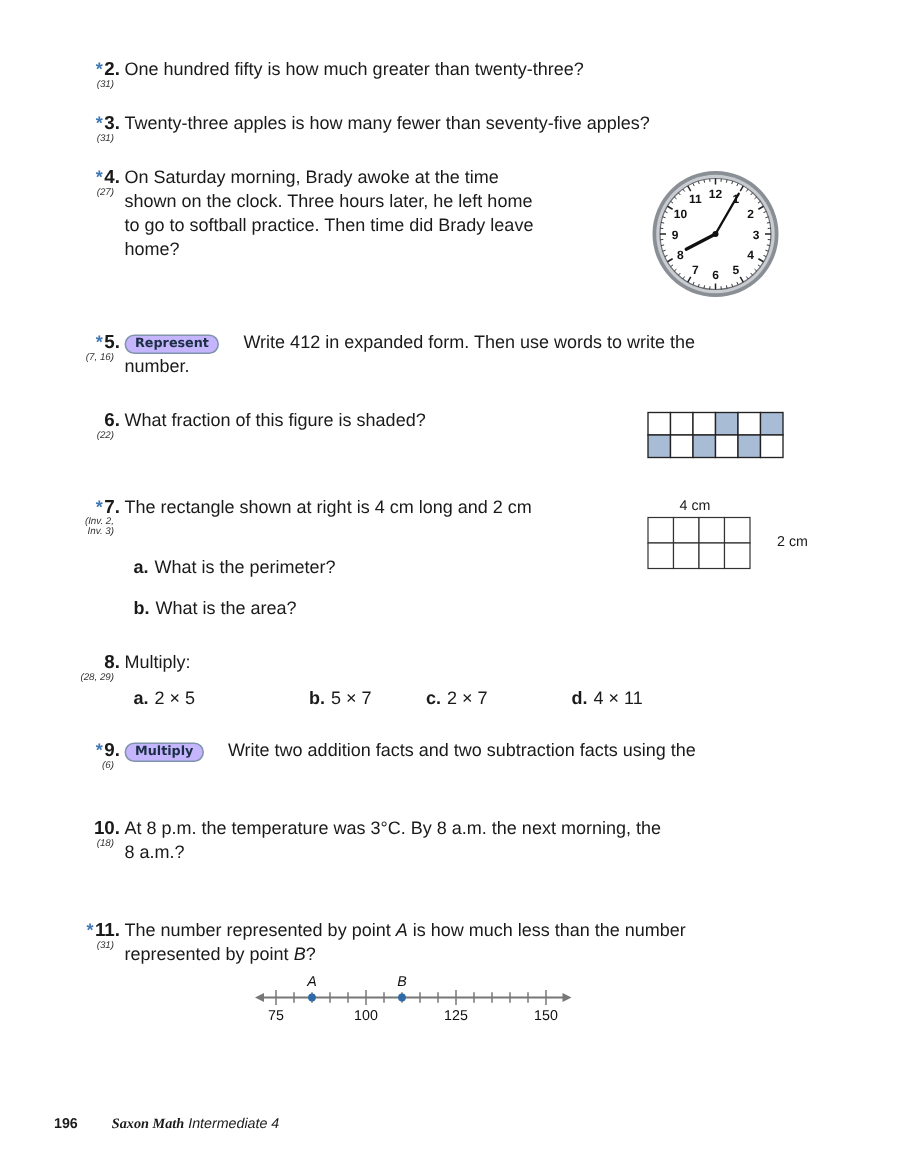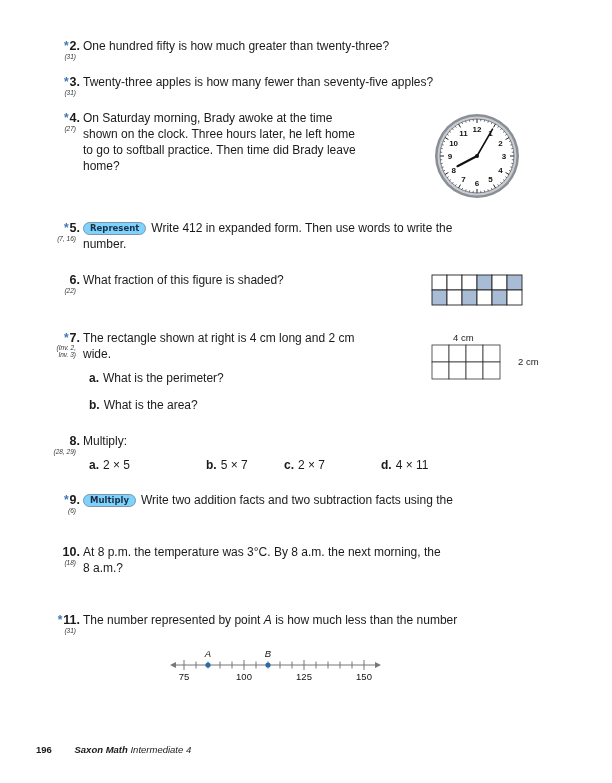--- a/index.html
+++ b/index.html
@@ -3,28 +3,28 @@
   <meta charset="utf-8">
   <style>
     html, body { margin: 0; padding: 0; background: #ffffff; }
     body { width: 612px; height: 783px; position: relative; overflow: hidden;
            font-family: "Liberation Sans", sans-serif; color: #1a1a1a; }
     .problem { position: absolute; left: 0; width: 612px; }
     .num { position: absolute; width: 80px; left: 0; text-align: right; font-weight: bold; font-size: 12.5px; line-height: 17px; }
     .num .star { color: #3f78b4; font-weight: bold; font-size: 12px; margin-right: 1px; }
     .ref { position: absolute; left: 0; width: 76px; text-align: right; font-style: italic; font-size: 6.5px; line-height: 7px; color: #333; }
     .text { position: absolute; left: 83px; font-size: 12px; line-height: 16px; }
-    .badge { display: inline-block; background: #7dd3fc; border: 1px solid #7f93ad; border-radius: 8px;
+    .badge { display: inline-block; background: #c4b5fd; border: 1px solid #7f93ad; border-radius: 8px;
              font-family: "DejaVu Sans", sans-serif; font-weight: bold; font-size: 8.5px; line-height: 11px;
-             padding: 0 6px; margin-right: 5px; color: #1c2e45; vertical-align: 1px; }
+             padding: 0 6px; margin-right: 16px; color: #1c2e45; vertical-align: 1px; }
     .sub { position: absolute; font-size: 12px; line-height: 16px; }
     .sub b { font-weight: bold; margin-right: 4px; }
     .footer { position: absolute; top: 744px; left: 36px; font-size: 9.5px; }
     .footer .pg { font-weight: bold; margin-right: 20px; }
-    .footer .book { font-weight: bold; font-style: italic; }
+    .footer .book { font-weight: bold; font-style: italic; font-family: Liberation Serif, serif; }
     .footer .ed { font-style: italic; }
     svg text { font-family: "Liberation Sans", sans-serif; }
   </style>
 </head>
 <body>
 
 <div class="problem" style="top:38px;">
   <div class="num"><span class="star">*</span><span>2.</span></div>
   <div class="ref" style="top:15px;">(31)</div>
   <div class="text"><span>One hundred fifty is how much greater than twenty-three?</span></div>
@@ -163,21 +163,20 @@
   </svg>
 
 <div class="problem" style="top:330px;">
   <div class="num"><span class="star">*</span><span>7.</span></div>
   <div class="ref" style="top:14px;">
       <div>(Inv. 2,</div>
       <div>Inv. 3)</div>
     </div>
   <div class="text">
     <div>The rectangle shown at right is 4 cm long and 2 cm</div>
-    <div>wide.</div>
   </div>
   <div class="sub" style="left:89px; top:40px;"><b>a.</b><span>What is the perimeter?</span></div>
   <div class="sub" style="left:89px; top:67px;"><b>b.</b><span>What is the area?</span></div>
 </div>
 
 <div style="position:absolute; left:431px; top:332px; width:140px; height:50px;">
   <div style="position:absolute; left:22px; top:0; font-size:9.5px;">4 cm</div>
   <svg id="rect-grid" style="position:absolute; left:0; top:12px;" width="70" height="36" viewBox="0 0 70 36">
       <rect x="1" y="1" width="17" height="17" fill="#fff" stroke="#333" stroke-width="0.8"></rect>
       <rect x="18" y="1" width="17" height="17" fill="#fff" stroke="#333" stroke-width="0.8"></rect>
@@ -216,20 +215,21 @@
     <div>At 8 p.m. the temperature was 3°C. By 8 a.m. the next morning, the</div>
     <div>8 a.m.?</div>
   </div>
 </div>
 
 <div class="problem" style="top:612px;">
   <div class="num"><span class="star">*</span><span>11.</span></div>
   <div class="ref" style="top:15px;">(31)</div>
   <div class="text">
     <div id="p11-line0">The number represented by point <i>A</i> is how much less than the number</div>
+    <div id="p11-line1">represented by point <i>B</i>?</div>
   </div>
 </div>
 
 <svg id="number-line" style="position:absolute; left:168px; top:646px;" width="216" height="40" viewBox="0 0 216 40">
     <line x1="4" y1="19" x2="210" y2="19" stroke="#777" stroke-width="1.2"></line>
     <path d="M2 19 L8 16 L8 22 Z" fill="#777"></path>
     <path d="M213 19 L207 16 L207 22 Z" fill="#777"></path>
     <line x1="16" y1="14" x2="16" y2="24" stroke="#777" stroke-width="1"></line>
     <line x1="28" y1="15.5" x2="28" y2="22.5" stroke="#777" stroke-width="1"></line>
     <line x1="40" y1="15.5" x2="40" y2="22.5" stroke="#777" stroke-width="1"></line>

